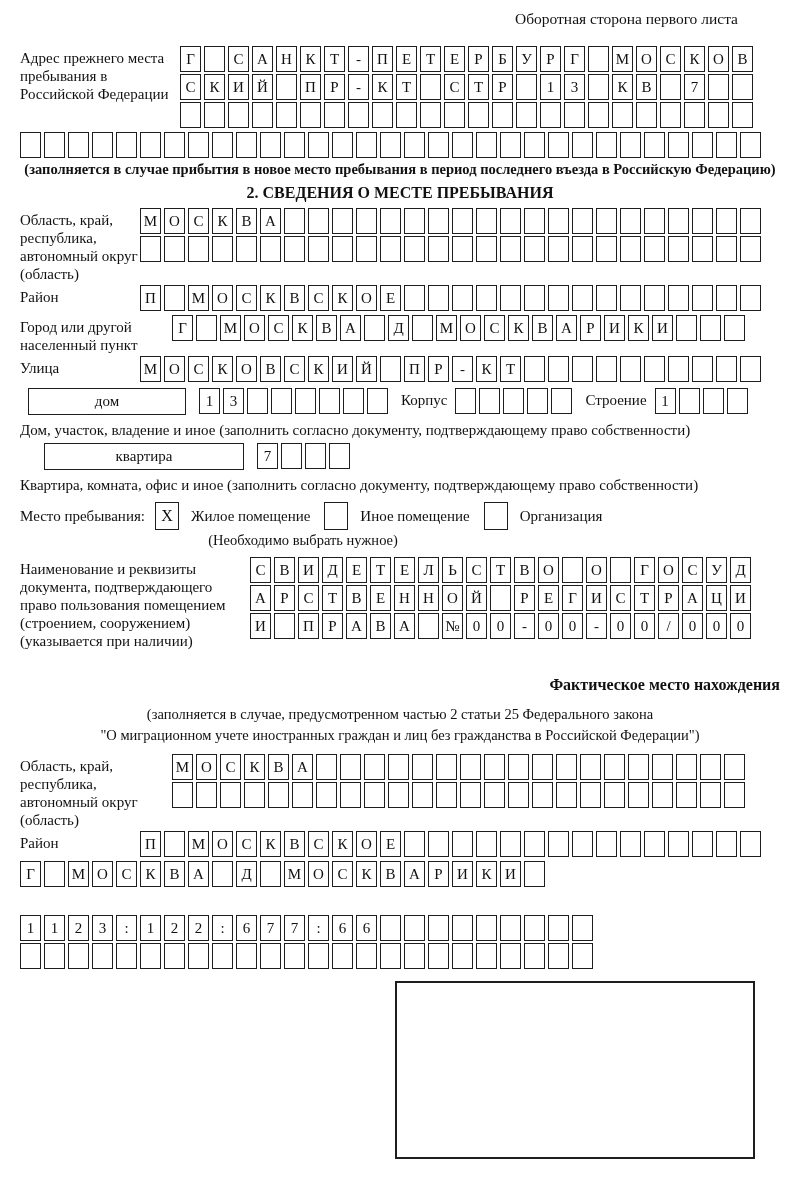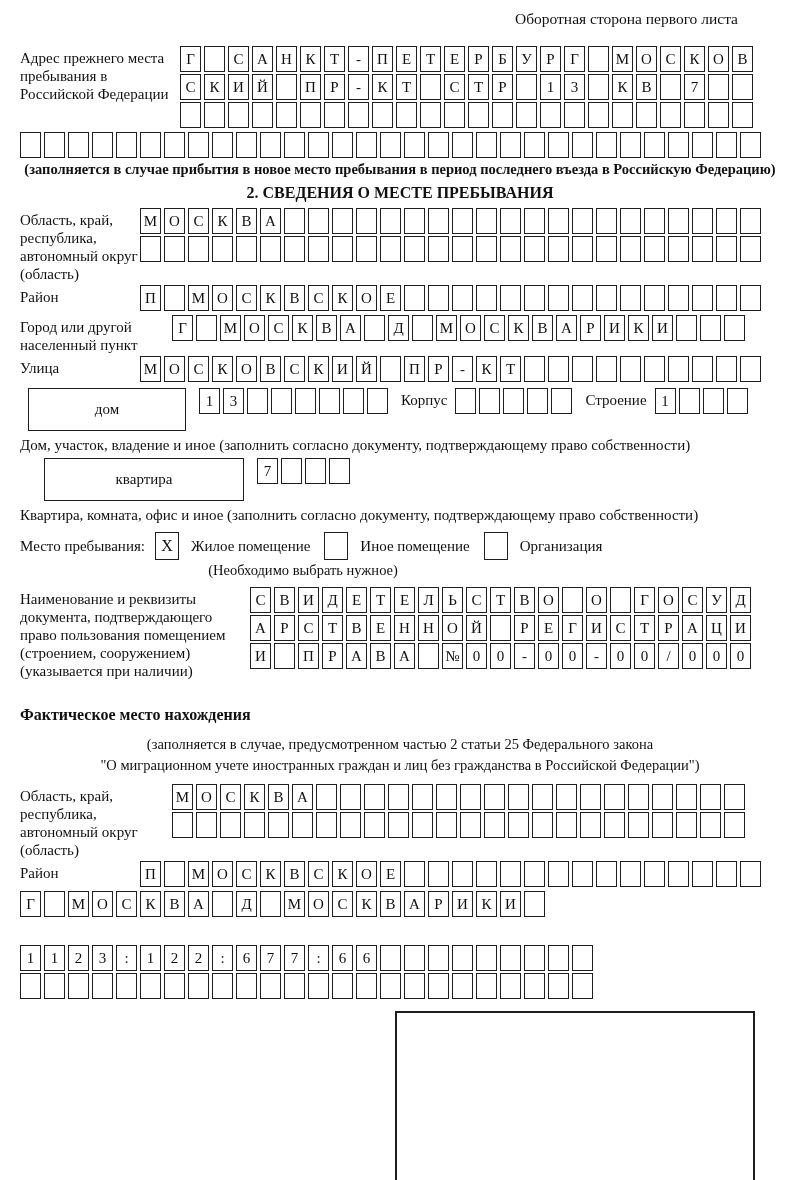--- a/index.html
+++ b/index.html
@@ -20,33 +20,33 @@
   .rows { display:flex; flex-direction:column; }
   .cells { display:flex; flex-wrap:nowrap; margin-bottom:2px; }
   .cells.ind32 { margin-left:32px; }
   .cell { flex:0 0 auto; width:21px; height:26px; border:1.6px solid #1e1e1e; margin-right:3px;
     display:inline-flex; align-items:center; justify-content:center;
     font-size:15px; line-height:1; }
 
   .note { text-align:center; font-size:14.5px; margin:3px 0 2px 0;font-weight:bold; }
   .sec-title { text-align:center; font-weight:bold; font-size:16px; margin:6px 0 6px 0; }
 
-  .named-box { border:1.6px solid #1e1e1e; height:43px; display:inline-flex;
+  .named-box { border:1.6px solid #1e1e1e; height:27px; display:inline-flex;
     align-items:center; justify-content:center; font-size:15px; flex:0 0 auto; }
   .house-box { width:158px; margin:0 13px 0 8px; }
   .apt-box { width:200px; margin:0 13px 0 24px; }
   .inline-lbl { font-size:15px; padding:4px 8px 0 10px; flex:0 0 auto; }
 
   .stay-row { display:flex; align-items:center; margin-top:8px; font-size:15px; }
   .checkbox { width:24px; height:28px; border:1.6px solid #1e1e1e; display:inline-flex;
     align-items:center; justify-content:center; font-size:16px; flex:0 0 auto; }
   .stay-row .opt-label { margin:0 14px 0 12px; }
   .stay-note { font-size:14.5px; margin:2px 0 8px 118px; width:330px; text-align:center; }
 
-  .fact-title { text-align:left; font-weight:bold; font-size:16px; margin:26px 0 10px 0; }
+  .fact-title { text-align:right; font-weight:bold; font-size:16px; margin:26px 0 10px 0; }
   .fact-note { text-align:center; font-size:14.5px; line-height:1.45; }
   .fact-notes { margin-bottom:8px; }
 
   .stamp-box { width:360px; height:178px; border:2px solid #1e1e1e; margin:10px 0 0 375px; }
 
   .mt4 { margin-top:4px; } .mt18 { margin-top:18px; }
 </style>
 </head>
 <body>
 

